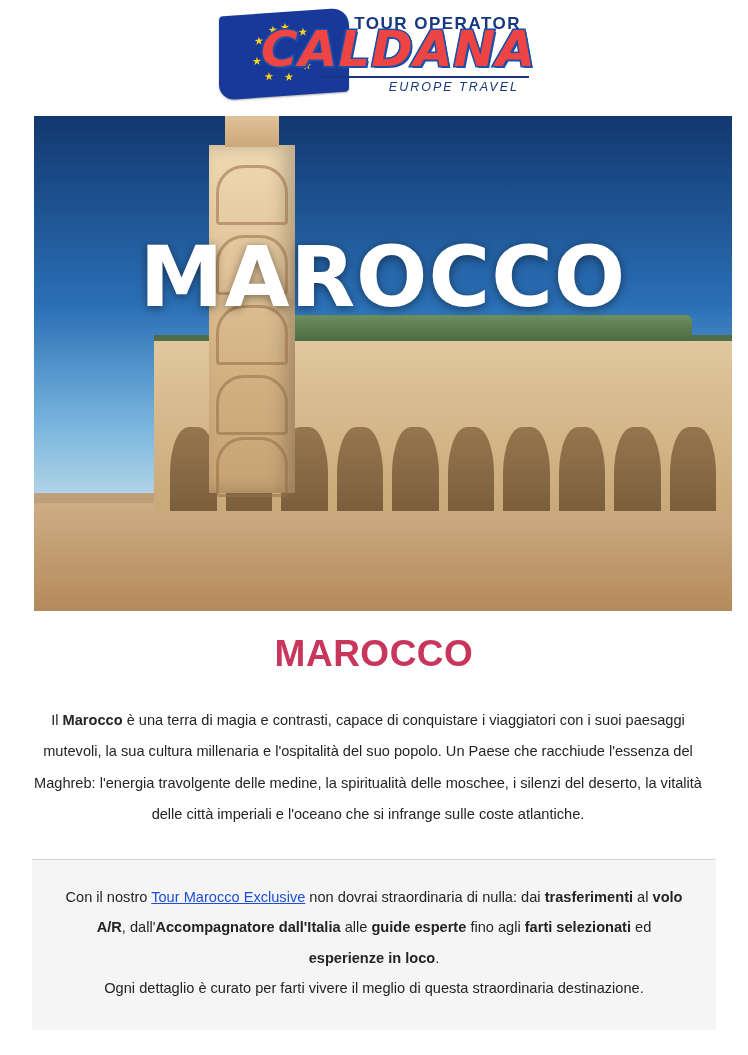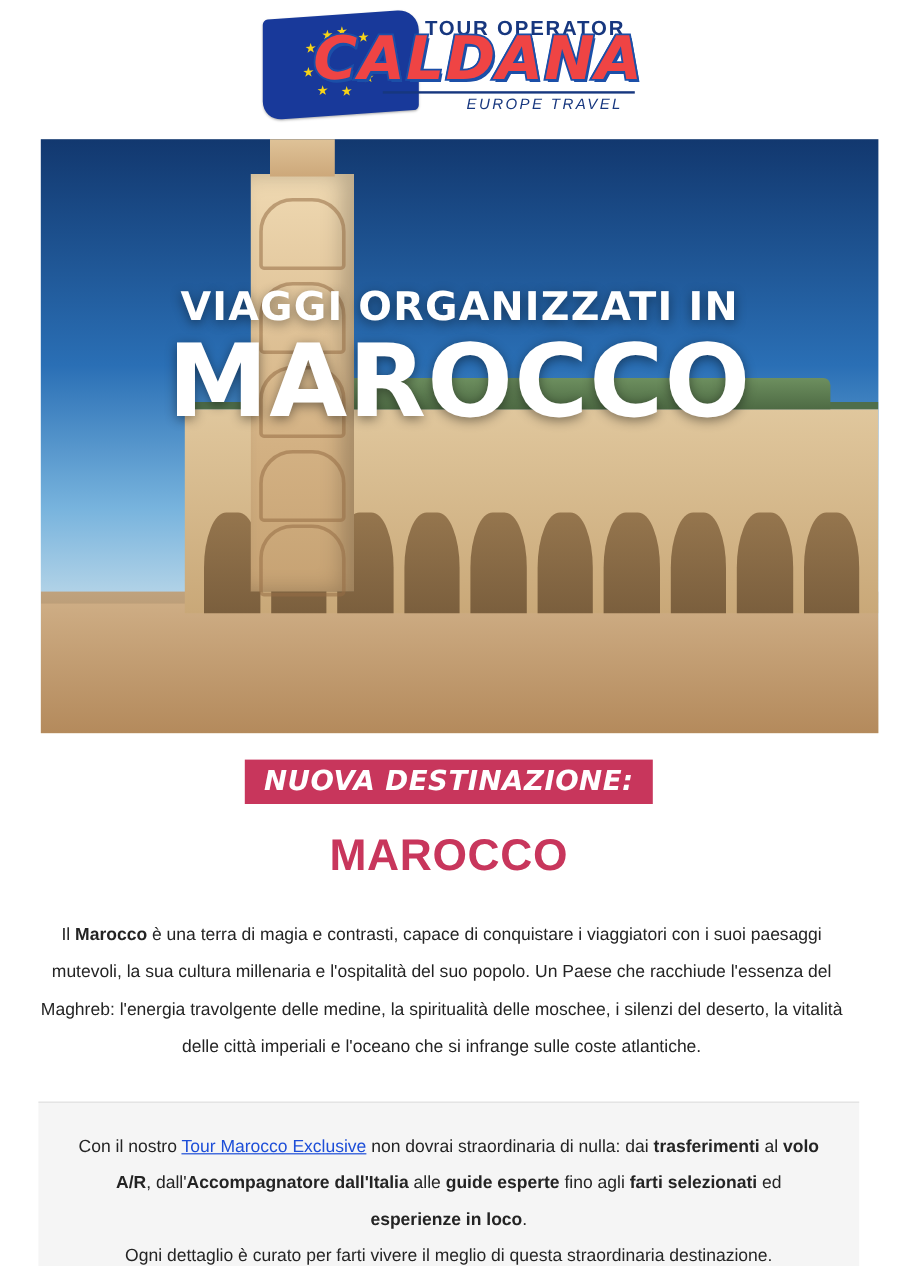--- a/index.html
+++ b/index.html
@@ -330,28 +330,24 @@
     <div class="tower">
 
       <div class="cap"></div>
       <div class="band" style="top:20px;"></div>
       <div class="band" style="top:90px;"></div>
       <div class="band" style="top:160px;"></div>
       <div class="band" style="top:230px;"></div>
       <div class="band" style="top:292px;"></div>
     </div>
     <div class="hero-text">
-      <p class="hero-line1">VIAGGI ORGANIZZATI IN</p>
       <p class="hero-line2">MAROCCO</p>
     </div>
   </div>
 
-  <div class="banner-wrap">
-    <span class="banner">NUOVA DESTINAZIONE:</span>
-  </div>
 
   <h1 class="dest-title">MAROCCO</h1>
 
   <p class="intro">
     <span>Il </span><b>Marocco</b><span> è una terra di magia e contrasti, capace di conquistare i viaggiatori con i suoi paesaggi mutevoli, la sua cultura millenaria e l'ospitalità del suo popolo. Un Paese che racchiude l'essenza del Maghreb: l'energia travolgente delle medine, la spiritualità delle moschee, i silenzi del deserto, la vitalità delle città imperiali e l'oceano che si infrange sulle coste atlantiche.</span>
   </p>
 
   <div class="divider"></div>
 
   <div class="promo">

